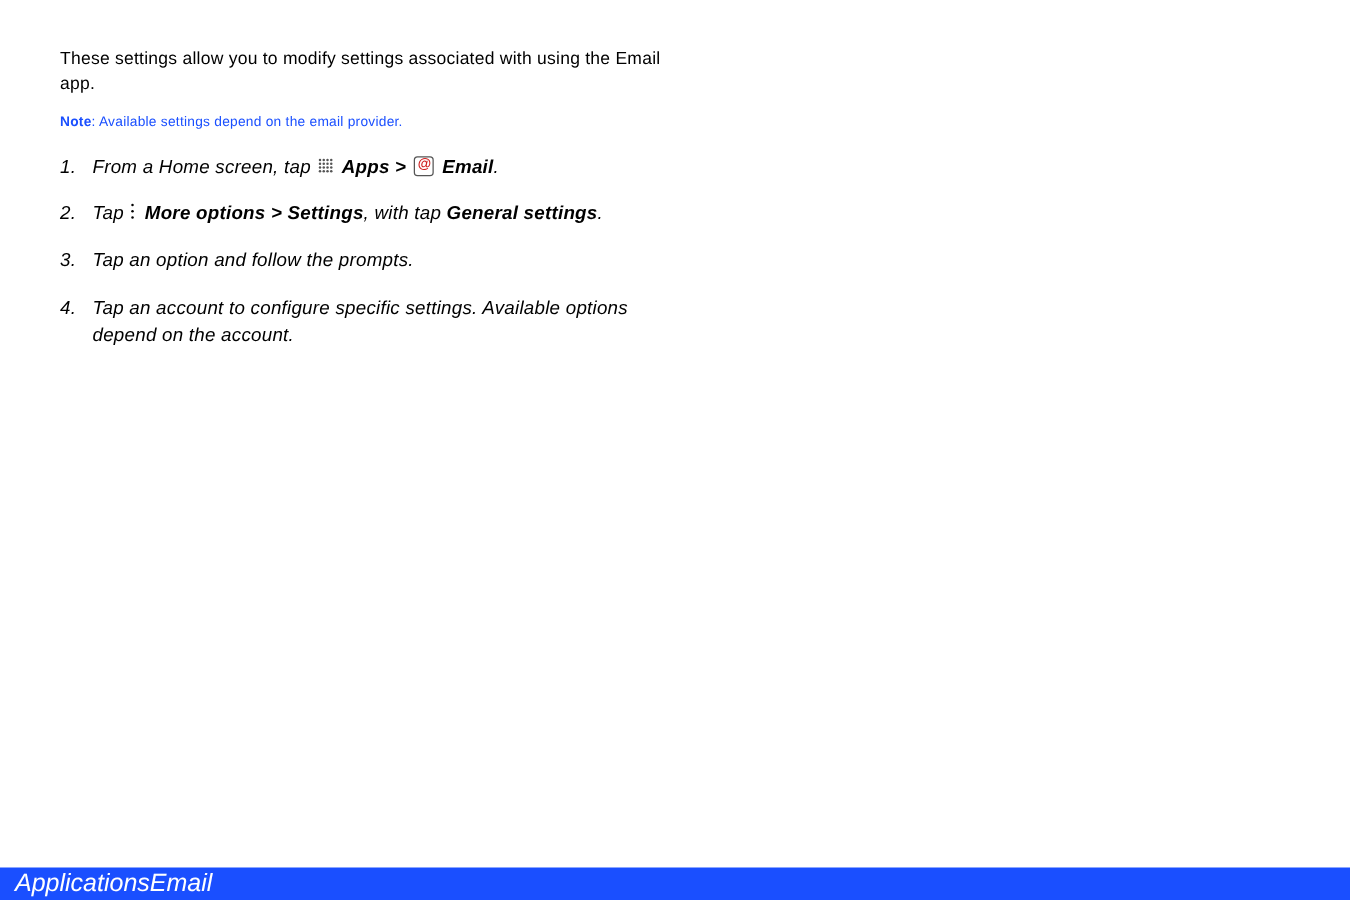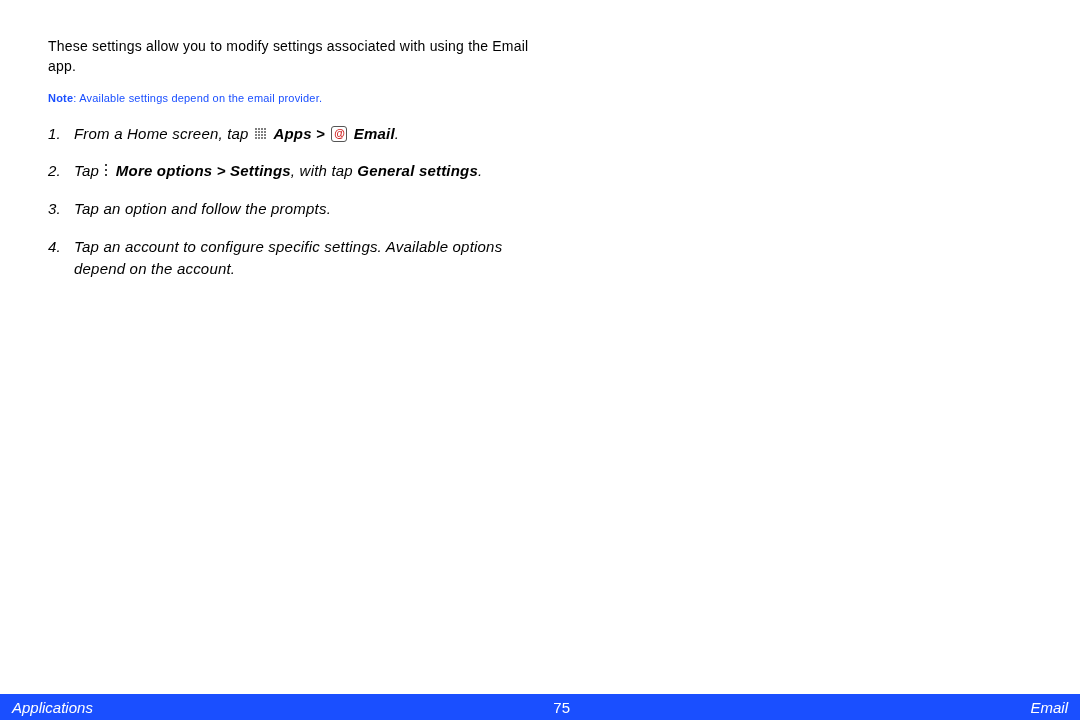--- a/index.html
+++ b/index.html
@@ -103,21 +103,21 @@
   }
   .footer {
     position: absolute;
     left: 0; right: 0; bottom: 0;
     height: 26px;
     background: #1a4fff;
     color: #fff;
     display: flex;
     align-items: center;
     padding: 0 12px;
-    font-size: 15px;
+    font-size: 20px;
   }
   .footer .left { font-style: italic; flex: 0 0 auto; }
   .footer .center { flex: 1 1 auto; text-align: center; font-style: normal; }
   .footer .right { font-style: italic; flex: 0 0 auto; }
 </style>
 </head>
 <body>
 
 <div class="content">
 
@@ -153,15 +153,14 @@
     <li>
       <span>Tap </span><span class="more-icon"></span> <span class="bold">More options &gt; Settings</span><span>, with tap </span><span class="bold">General settings</span><span>.</span>
     </li>
     <li>Tap an option and follow the prompts.</li>
     <li>Tap an account to configure specific settings. Available options depend on the account.</li>
   </ol>
 </div>
 
 <div class="footer">
   <div class="left">Applications</div>
-  <div class="center">75</div>
   <div class="right">Email</div>
 </div>
 
 </body></html>

